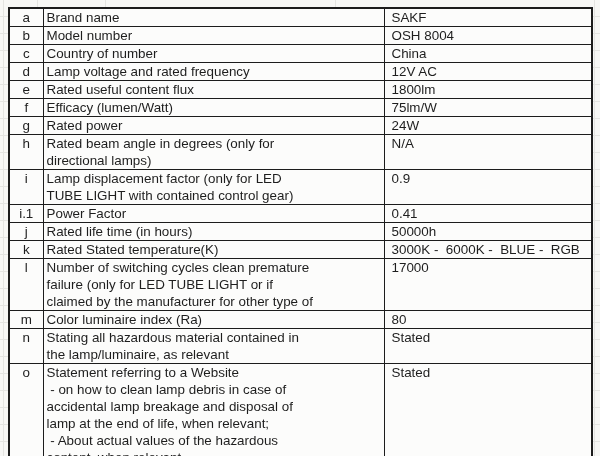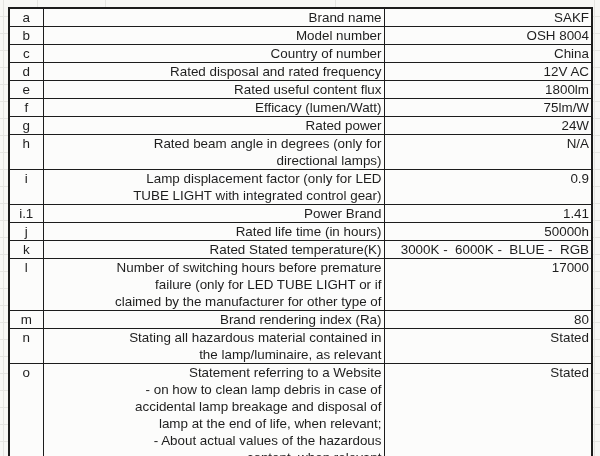--- a/index.html
+++ b/index.html
@@ -34,25 +34,24 @@
     border:2.2px solid var(--border);
     filter:blur(0.25px);
   }
   td{
     border:1.6px solid var(--border);
     vertical-align:top;
     font-size:13.4px;line-height:17px;
     color:var(--text);
     padding:0;
     overflow:hidden;
-    text-align:right;
   }
   td.key{width:34px;text-align:center;}
   td.desc{width:341px;padding-left:3px;padding-right:2px;white-space:pre-wrap;}
-  td.val{width:208px;padding-left:14px;padding-right:2px;white-space:pre-wrap;}
+  td.val{width:208px;padding-left:7px;padding-right:2px;white-space:pre-wrap;}
 </style>
 </head>
 <body>
 
 <div class="grid-h"></div>
 <div class="grid-v" style="left:3px"></div>
 <div class="grid-v" style="left:37px"></div>
 <div class="grid-v" style="left:105px"></div>
 <div class="grid-v" style="left:335px"></div>
 <div class="grid-v" style="left:594px"></div>
@@ -69,21 +68,21 @@
     <td class="desc">Model number</td>
     <td class="val">OSH 8004</td>
   </tr>
       <tr>
     <td class="key">c</td>
     <td class="desc">Country of number</td>
     <td class="val">China</td>
   </tr>
       <tr>
     <td class="key">d</td>
-    <td class="desc">Rated disposal and rated frequency</td>
+    <td class="desc">Lamp voltage and rated frequency</td>
     <td class="val">12V AC</td>
   </tr>
       <tr>
     <td class="key">e</td>
     <td class="desc">Rated useful content flux</td>
     <td class="val">1800lm</td>
   </tr>
       <tr>
     <td class="key">f</td>
     <td class="desc">Efficacy (lumen/Watt)</td>
@@ -96,48 +95,48 @@
   </tr>
       <tr>
     <td class="key">h</td>
     <td class="desc">Rated beam angle in degrees (only for
 directional lamps)</td>
     <td class="val">N/A</td>
   </tr>
       <tr>
     <td class="key">i</td>
     <td class="desc">Lamp displacement factor (only for LED
-TUBE LIGHT with integrated control gear)</td>
+TUBE LIGHT with contained control gear)</td>
     <td class="val">0.9</td>
   </tr>
       <tr>
     <td class="key">i.1</td>
-    <td class="desc">Power Brand</td>
-    <td class="val">1.41</td>
+    <td class="desc">Power Factor</td>
+    <td class="val">0.41</td>
   </tr>
       <tr>
     <td class="key">j</td>
     <td class="desc">Rated life time (in hours)</td>
     <td class="val">50000h</td>
   </tr>
       <tr>
     <td class="key">k</td>
     <td class="desc">Rated Stated temperature(K)</td>
     <td class="val">3000K -  6000K -  BLUE -  RGB</td>
   </tr>
       <tr>
     <td class="key">l</td>
-    <td class="desc">Number of switching hours before premature
+    <td class="desc">Number of switching cycles clean premature
 failure (only for LED TUBE LIGHT or if
 claimed by the manufacturer for other type of</td>
     <td class="val">17000</td>
   </tr>
       <tr>
     <td class="key">m</td>
-    <td class="desc">Brand rendering index (Ra)</td>
+    <td class="desc">Color luminaire index (Ra)</td>
     <td class="val">80</td>
   </tr>
       <tr>
     <td class="key">n</td>
     <td class="desc">Stating all hazardous material contained in
 the lamp/luminaire, as relevant</td>
     <td class="val">Stated</td>
   </tr>
       <tr>
     <td class="key">o</td>

